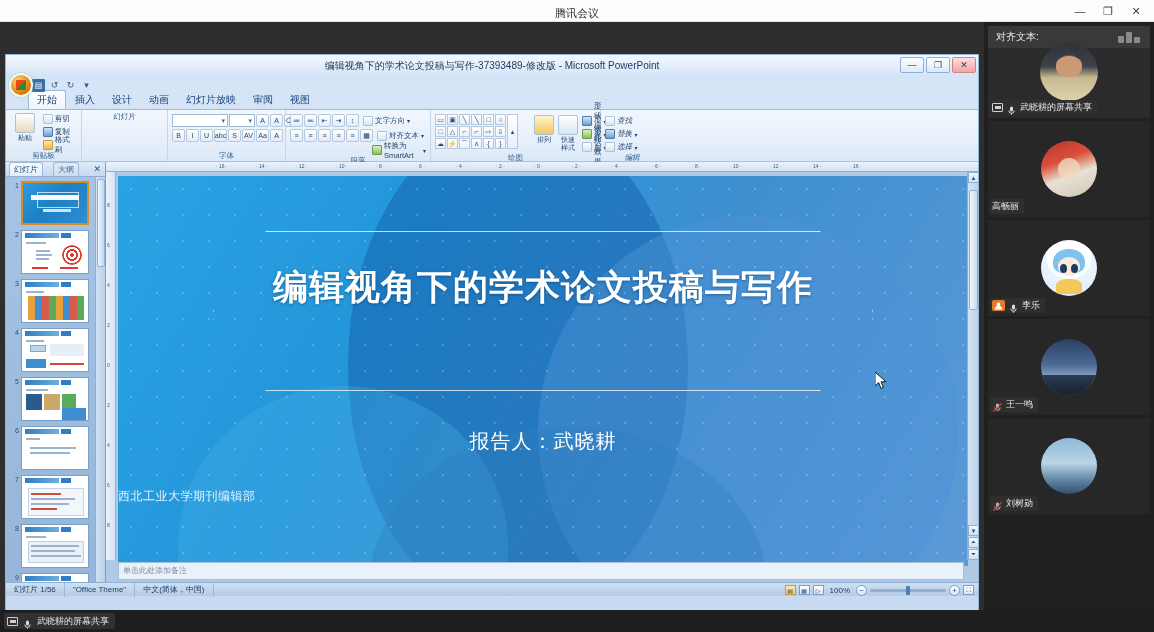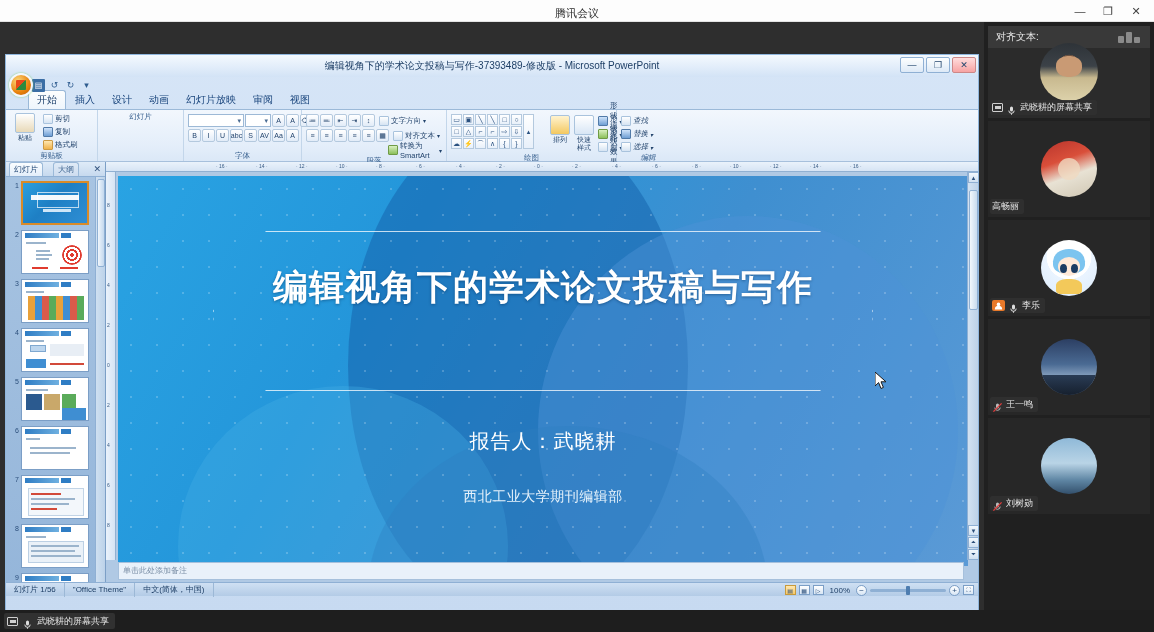--- a/index.html
+++ b/index.html
@@ -164,22 +164,22 @@
   .sc-hex { position:absolute; left:95px; top:55px; width:660px; height:160px;
     border:1px solid rgba(255,255,255,.75); clip-path: polygon(8% 0, 92% 0, 100% 50%, 92% 100%, 8% 100%, 0 50%); }
   .sc-hex2 { position:absolute; left:95px; top:55px; width:660px; height:160px;
     border:1px solid rgba(255,255,255,.45); border-radius: 0;
     clip-path: polygon(6% 10%, 94% 10%, 100% 55%, 94% 98%, 6% 98%, 0 55%); }
   .sc-title { position:absolute; left:0; right:0; top:88px; text-align:center;
     font-size: 35px; font-weight: bold; color:#fff; letter-spacing: 1px;
     text-shadow: 0 1px 3px rgba(0,40,80,.45); }
   .sc-sub1 { position:absolute; left:0; right:0; top:252px; text-align:center;
     font-size: 20px; color:#fff; letter-spacing: 1px; }
-  .sc-sub2 { position:absolute; left:0; right:0; top:312px; text-align:center;
-    font-size: 14px; color:#e6f2fb; letter-spacing: .5px; }
+  .sc-sub2 { position:absolute; left:0; right:0; top:312px; 
+    font-size: 12px; color:#e6f2fb; letter-spacing: .5px; }
   .cursor-arrow { position:absolute; left:757px; top:196px; width:0; height:0; }
   .cursor-arrow svg { position:absolute; left:0; top:0; }
 
   .slide-vscroll { position:absolute; right:0; top:10px; bottom:22px; width:11px;
                    background: linear-gradient(90deg,#d2e2f2,#bdd2e8); border-left:1px solid #8fb0d4; }
   .slide-vthumb { position:absolute; left:1px; top:18px; width:9px; height:120px;
                   background: linear-gradient(90deg,#f2f8fd,#c8dbee); border:1px solid #8fb0d4; border-radius:2px; }
   .sv-arrow { position:absolute; left:0; width:11px; height:11px; font-size:6px; color:#2b4f7b;
               display:flex; align-items:center; justify-content:center;
               background: linear-gradient(180deg,#f2f8fd,#cfe0f1); border:1px solid #8fb0d4; }
@@ -312,21 +312,21 @@
           <div class="rtab">插入</div>
           <div class="rtab">设计</div>
           <div class="rtab">动画</div>
           <div class="rtab">幻灯片放映</div>
           <div class="rtab">审阅</div>
           <div class="rtab">视图</div>
         </div>
 
         <div class="ribbon">
 
-          <div class="rgroup" style="width:92px">
+          <div class="rgroup" style="width:76px">
             <div class="rgroup-body">
               <div class="bigbtn">
                 <div class="bigicon" style="background:linear-gradient(180deg,#fff,#e8d9b8)"></div>
                 <span>粘贴</span>
               </div>
               <div class="smallcol">
                 <div class="smallbtn">
                   <span class="sicon"></span>
                   <span>剪切</span>
                 </div>

